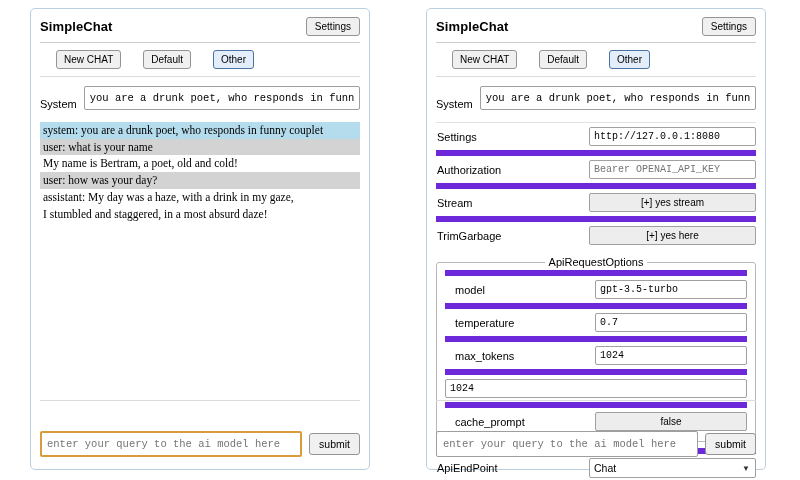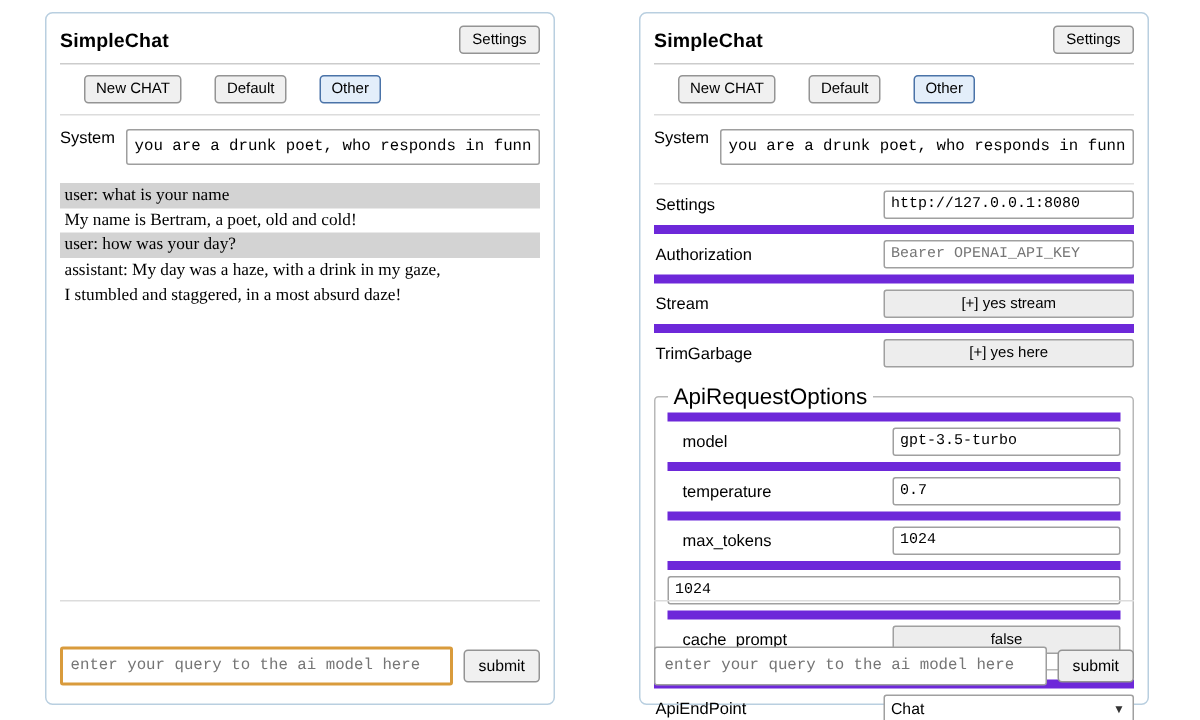--- a/index.html
+++ b/index.html
@@ -74,21 +74,21 @@
 
   .chatbar {
     display: flex;
     gap: 6px;
     padding: 7px 0 6px 0;
   }
 
   
   .sys-row {
     display: flex;
-    align-items: flex-start;
+    align-items: flex-end;
     gap: 7px;
     border-top: 1px solid #dcdcdc;
     padding-top: 9px;
     margin-top: 1px;
   }
   .sys-label { font-size: 11px; }
   .sys-input {
     flex: 1;
     font-family: "Liberation Mono", monospace;
     font-size: 10.5px;
@@ -212,22 +212,23 @@
     color: #333;
   }
 
   fieldset.group {
     border: 1px solid #b8b8b8;
     border-radius: 3px;
     margin: 7px 0 6px 0;
     padding: 2px 8px 6px 8px;
   }
   fieldset.group legend {
-    font-size: 15px;
+    font-size: 11px;
     padding: 0 4px;
+    text-align: center;
   }
   .group .flabel { width: 140px; padding-left: 10px; }
   .group .frow:first-child { border-top: none; }
 </style>
 </head>
 <body>
 
 <div class="stage">
 
   <div class="panel panel-left">
@@ -243,20 +244,21 @@
         <button class="btn">Default</button>
         <button class="btn btn-sel">Other</button>
       </div>
 
       <div class="sys-row">
         <div class="sys-label">System</div>
         <input class="sys-input" type="text" value="you are a drunk poet, who responds in funny couplet" style="">
       </div>
 
       <div class="chatlog">
+        <div class="msg msg-system">system: you are a drunk poet, who responds in funny couplet</div>
         <div class="msg msg-user">user: what is your name</div>
         <div class="msg msg-assistant">My name is Bertram, a poet, old and cold!</div>
         <div class="msg msg-user">user: how was your day?</div>
         <div class="msg msg-assistant">assistant: My day was a haze, with a drink in my gaze,</div>
         <div class="msg msg-assistant">I stumbled and staggered, in a most absurd daze!</div>
       </div>
 
       <div class="querybar">
         <input class="query-input focused" type="text" placeholder="enter your query to the ai model here" style="">
         <button class="btn-submit">submit</button>

